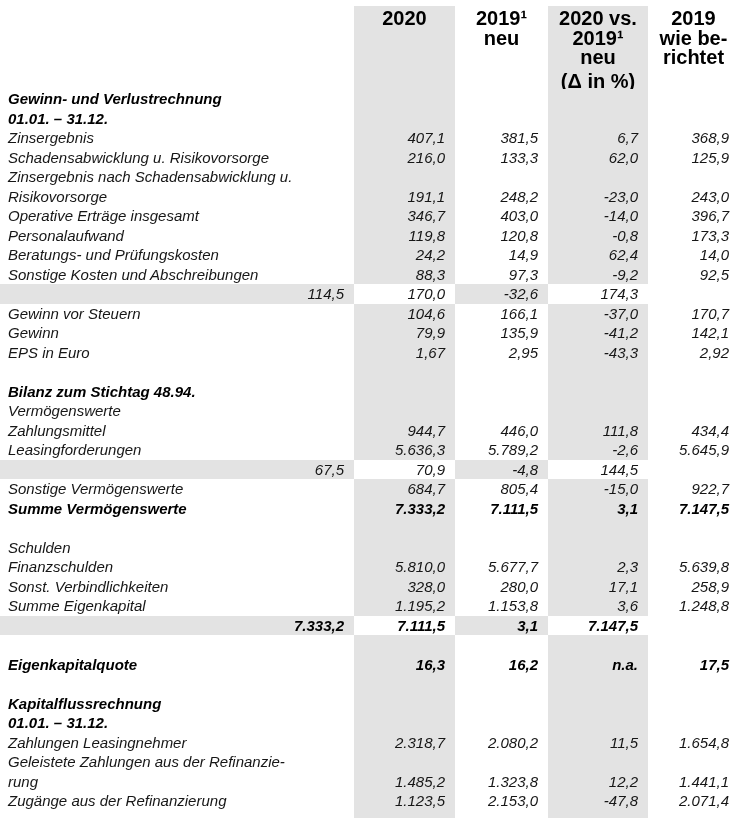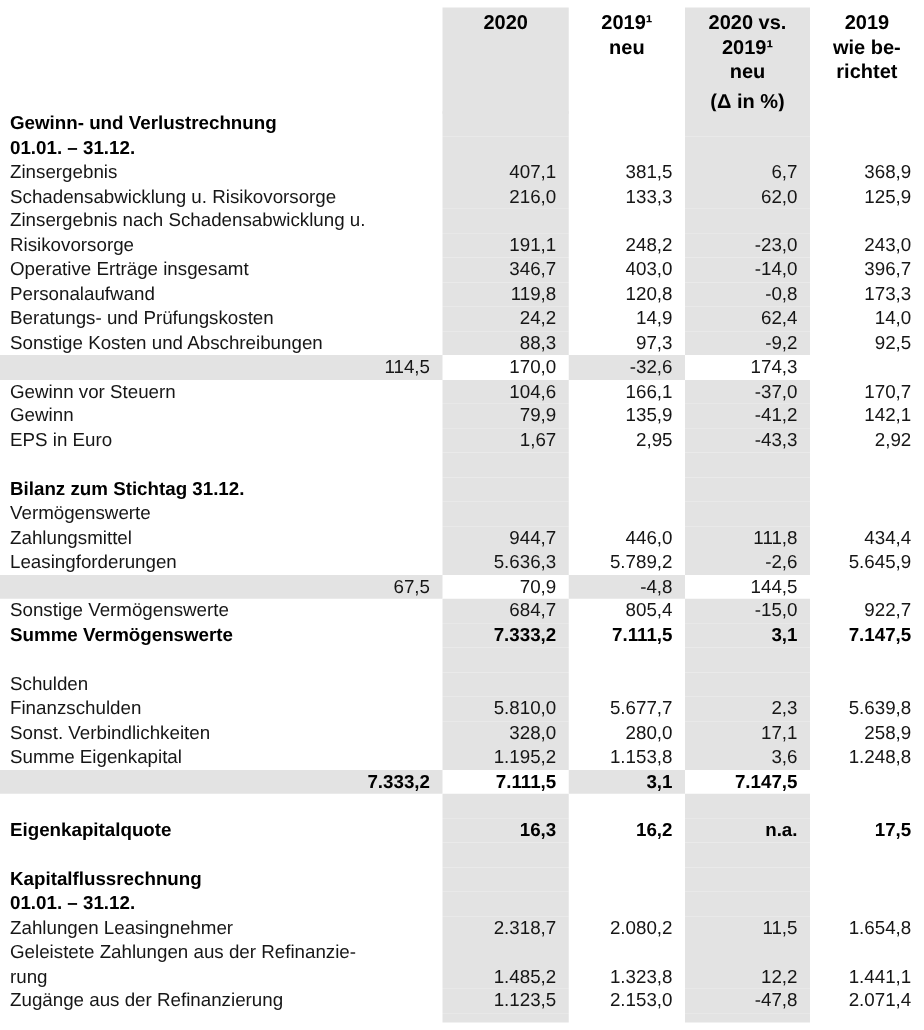--- a/index.html
+++ b/index.html
@@ -18,20 +18,21 @@
     position: absolute;
     top: 6px;
     left: 0;
     width: 739px;
   }
   .row {
     display: grid;
     grid-template-columns: 354px 101px 93px 100px 91px;
     height: 19.5px;
     line-height: 19.5px;
+    font-style: italic;
   }
   .header-row {
     display: grid;
     grid-template-columns: 354px 101px 93px 100px 91px;
     height: 83px;
   }
   .footer-row {
     display: grid;
     grid-template-columns: 354px 101px 93px 100px 91px;
     height: 7px;
@@ -49,21 +50,21 @@
   }
   .num {
     text-align: right;
     padding-right: 10px;
   }
   .bold .cell {
     font-weight: bold;
     color: #000000;
   }
   .hcell {
-    font-size: 16px;
+    font-size: 20px;
     font-weight: bold;
     color: #000000;
     text-align: center;
     padding-top: 3px;
     line-height: 19.5px;
   }
   .hlines { white-space: pre-line; }
   .delta-note {
     margin-top: 4px;
     line-height: 19.5px;
@@ -196,21 +197,21 @@
     <div class="cell num">2,92</div>
   </div>
       <div class="row">
     <div class="cell label"></div>
     <div class="cell num band"></div>
     <div class="cell num"></div>
     <div class="cell num band"></div>
     <div class="cell num"></div>
   </div>
       <div class="row bold">
-    <div class="cell label">Bilanz zum Stichtag 31.12.</div>
+    <div class="cell label">Bilanz zum Stichtag 48.94.</div>
     <div class="cell num band"></div>
     <div class="cell num"></div>
     <div class="cell num band"></div>
     <div class="cell num"></div>
   </div>
       <div class="row">
     <div class="cell label">Vermögenswerte</div>
     <div class="cell num band"></div>
     <div class="cell num"></div>
     <div class="cell num band"></div>

